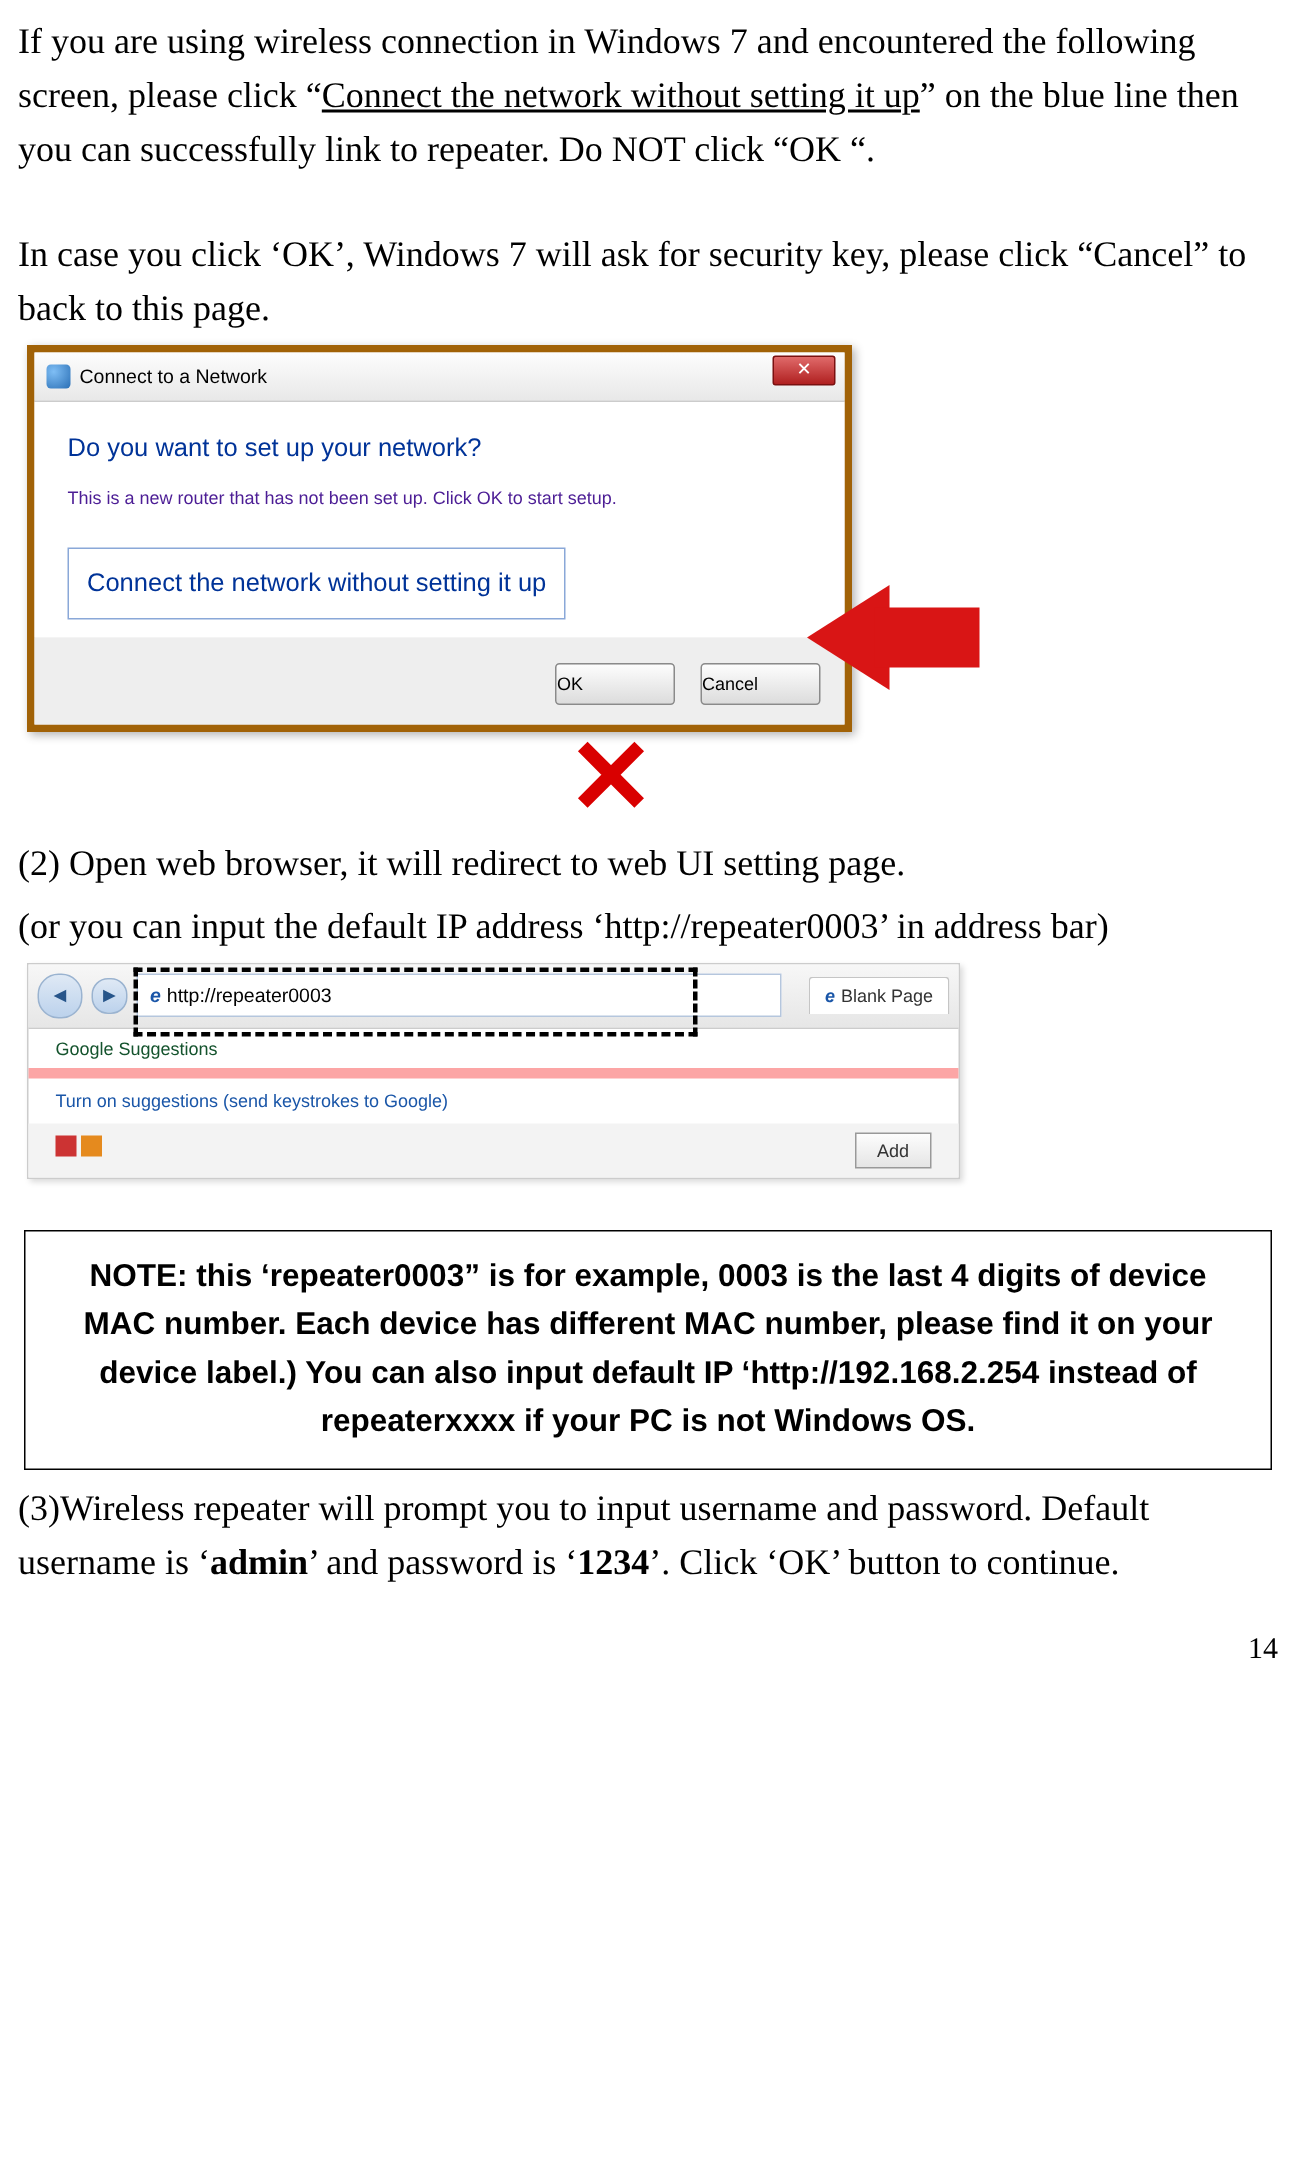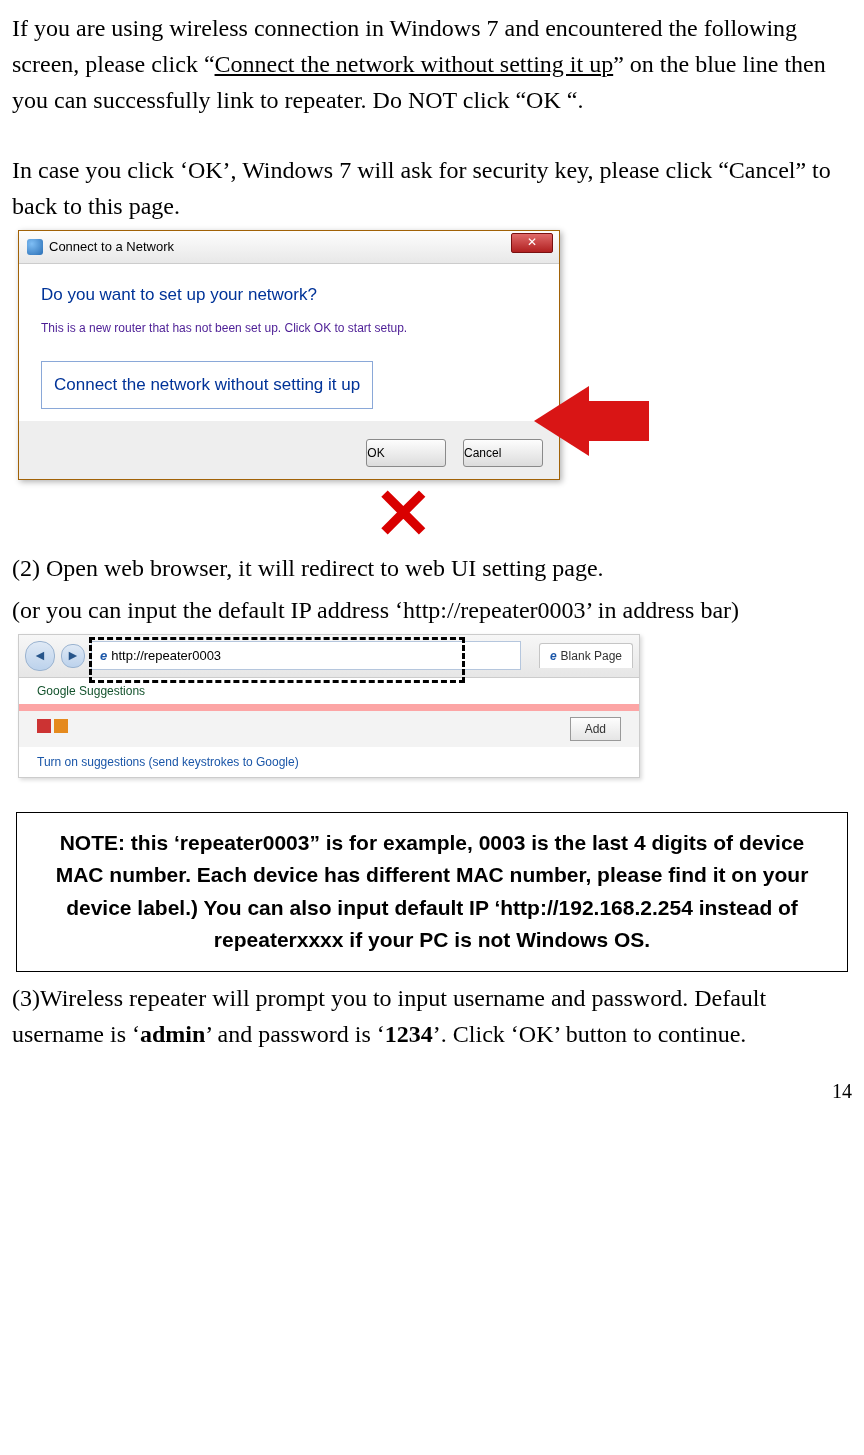--- a/index.html
+++ b/index.html
@@ -12,21 +12,21 @@
     color: #000;
   }
   .para { margin: 0 0 6px 0; }
   .underlined { text-decoration: underline; }
   .bold { font-weight: bold; }
 
   
   .dialog-shot {
     width: 540px;
     margin: 4px 0 0 6px;
-    border: 1px solid #a16207;
+    border: 5px solid #a16207;
     background: #f4f4f4;
     box-shadow: 2px 2px 6px rgba(0,0,0,0.3);
     position: relative;
     font-family: "Segoe UI", Tahoma, sans-serif;
   }
   .dlg-title {
     background: linear-gradient(#fdfdfd, #e8e8e8);
     border-bottom: 1px solid #ccc;
     padding: 6px 8px;
     font-size: 13px;
@@ -246,30 +246,30 @@
     </div>
     <div style="width:6px"></div>
     <div class="tab-area">
       <div class="ie-tab">
         <span class="ie-e">e</span>
         <span>Blank Page</span>
       </div>
     </div>
   </div>
   <div class="suggest">Google Suggestions</div>
+  <div class="suggest-row">
+    <span>Turn on suggestions (send keystrokes to Google)</span>
+  </div>
   <div class="suggest-row" style="background:#f3f3f3">
     <span>
       <span class="mini-ico r"></span>
       <span class="mini-ico o"></span>
     </span>
     <span class="add-btn">Add</span>
   </div>
-  <div class="suggest-row">
-    <span>Turn on suggestions (send keystrokes to Google)</span>
-  </div>
 </div>
 
 <div class="note-box">NOTE: this ‘repeater0003” is for example, 0003 is the last 4 digits of device MAC number. Each device has different MAC number, please find it on your device label.) You can also input default IP ‘http://192.168.2.254 instead of repeaterxxxx if your PC is not Windows OS.</div>
 
 <p class="para" style="margin-top:8px">
   <span>(3)Wireless repeater will prompt you to input username and password. Default username is ‘</span><span class="bold">admin</span><span>’ and password is ‘</span><span class="bold">1234</span><span>’. Click ‘OK’ button to continue.</span>
 </p>
 
 <div class="page-num">14</div>
 

